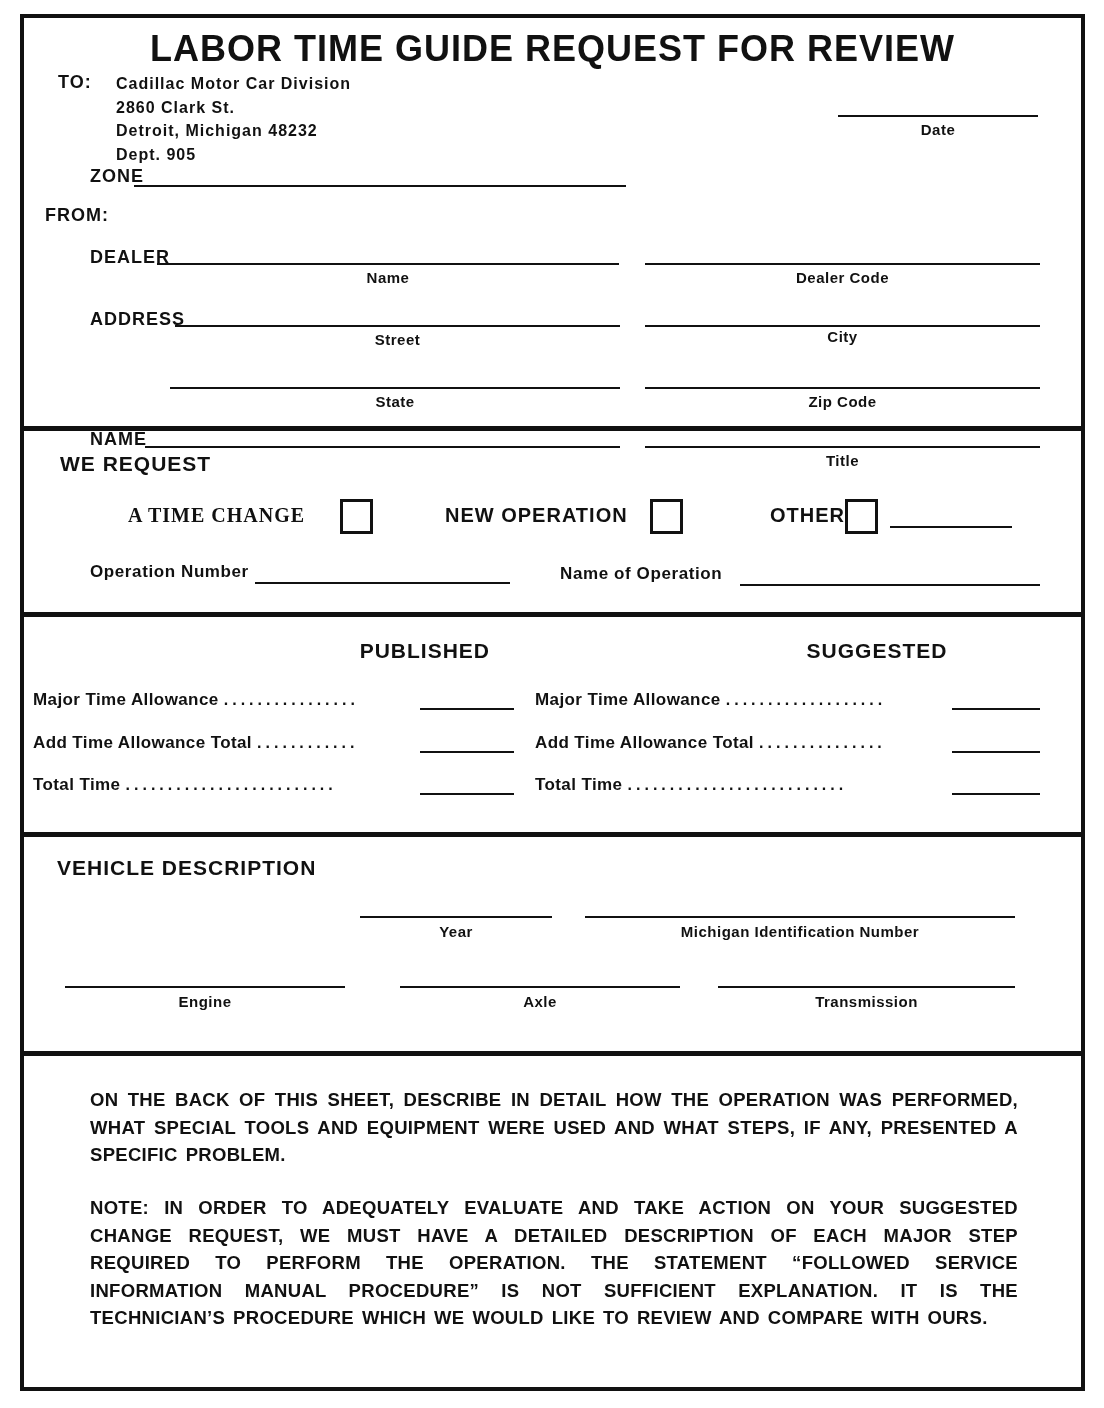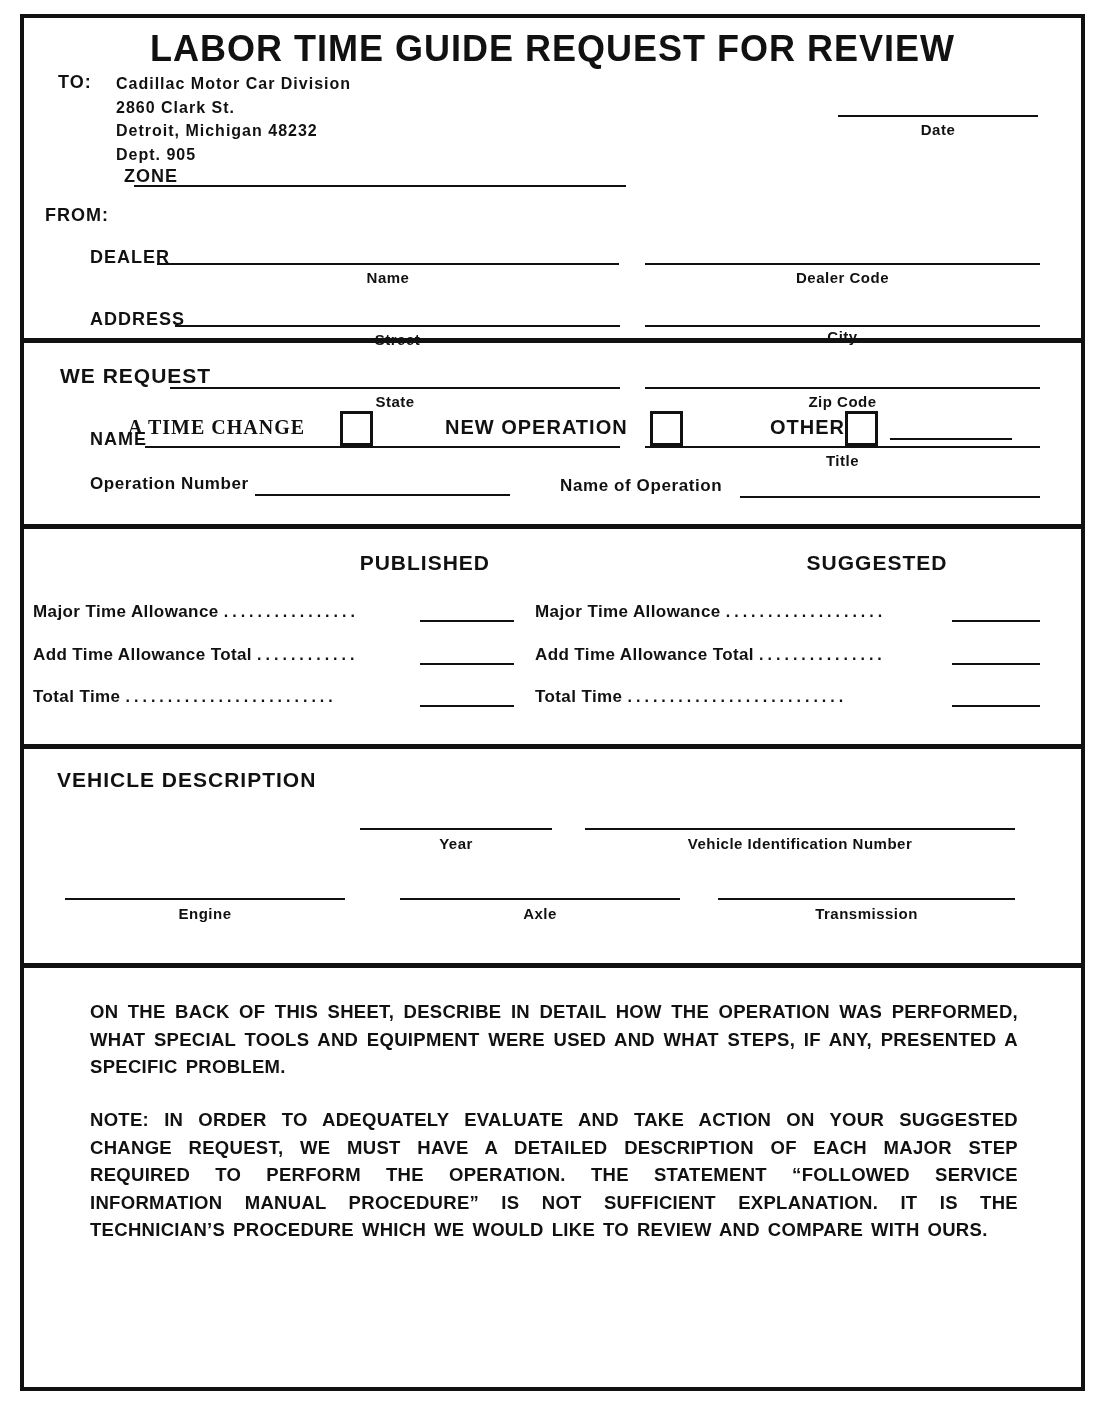--- a/index.html
+++ b/index.html
@@ -35,35 +35,35 @@
     word-spacing:2.5px; text-align:justify;
   }
   .heading-center { position:absolute; font-size:21px; letter-spacing:1px; text-align:center; white-space:nowrap; }
 </style>
 </head>
 <body>
 
 <div class="page">
   <div class="form">
 
-    <div class="sec" style="height:320px;">
+    <div class="sec" style="height:408px;">
       <div class="title">LABOR TIME GUIDE REQUEST FOR REVIEW</div>
 
       <div class="to-label" style="left:34px; top:54px;">TO:</div>
       <div class="abs addr-block" style="left:80px; top:54px;">
         <span>Cadillac Motor Car Division</span>
         <span>2860 Clark St.</span>
         <span>Detroit, Michigan  48232</span>
         <span>Dept. 905</span>
       </div>
 
       <div class="fline" style="left:814px; top:97px; width:200px;"></div>
       <div class="cap" style="left:814px; top:103px; width:200px;">Date</div>
 
-      <div class="lbl" style="left:66px; top:148px;margin-left:34px;">ZONE</div>
+      <div class="lbl" style="left:66px; top:148px;">ZONE</div>
       <div class="fline" style="left:110px; top:167px; width:492px;"></div>
 
       <div class="lbl" style="left:21px; top:187px;">FROM:</div>
 
       <div class="lbl" style="left:66px; top:229px;">DEALER</div>
       <div class="fline" style="left:133px; top:245px; width:462px;"></div>
       <div class="cap" style="left:133px; top:251px; width:462px;">Name</div>
       <div class="fline" style="left:621px; top:245px; width:395px;"></div>
       <div class="cap" style="left:621px; top:251px; width:395px;">Dealer Code</div>
 
@@ -138,21 +138,21 @@
       <div class="fline" style="left:928px; top:176px; width:88px;"></div>
     </div>
 
     <div class="sec sec-divided" style="height:219px;">
       <div class="lbl-lg" style="left:33px; top:19px;">VEHICLE DESCRIPTION</div>
 
       <div class="fline" style="left:336px; top:79px; width:192px;"></div>
       <div class="cap" style="left:336px; top:86px; width:192px;">Year</div>
 
       <div class="fline" style="left:561px; top:79px; width:430px;"></div>
-      <div class="cap" style="left:561px; top:86px; width:430px;">Vehicle Identification Number</div>
+      <div class="cap" style="left:561px; top:86px; width:430px;">Michigan Identification Number</div>
 
       <div class="fline" style="left:41px; top:149px; width:280px;"></div>
       <div class="cap" style="left:41px; top:156px; width:280px;">Engine</div>
 
       <div class="fline" style="left:376px; top:149px; width:280px;"></div>
       <div class="cap" style="left:376px; top:156px; width:280px;">Axle</div>
 
       <div class="fline" style="left:694px; top:149px; width:297px;"></div>
       <div class="cap" style="left:694px; top:156px; width:297px;">Transmission</div>
     </div>

